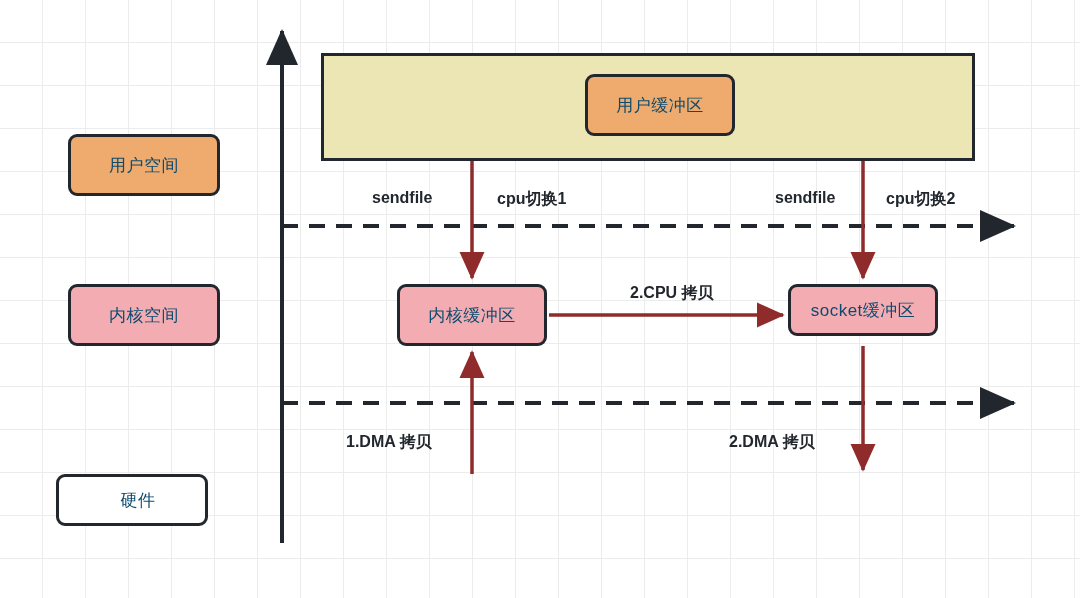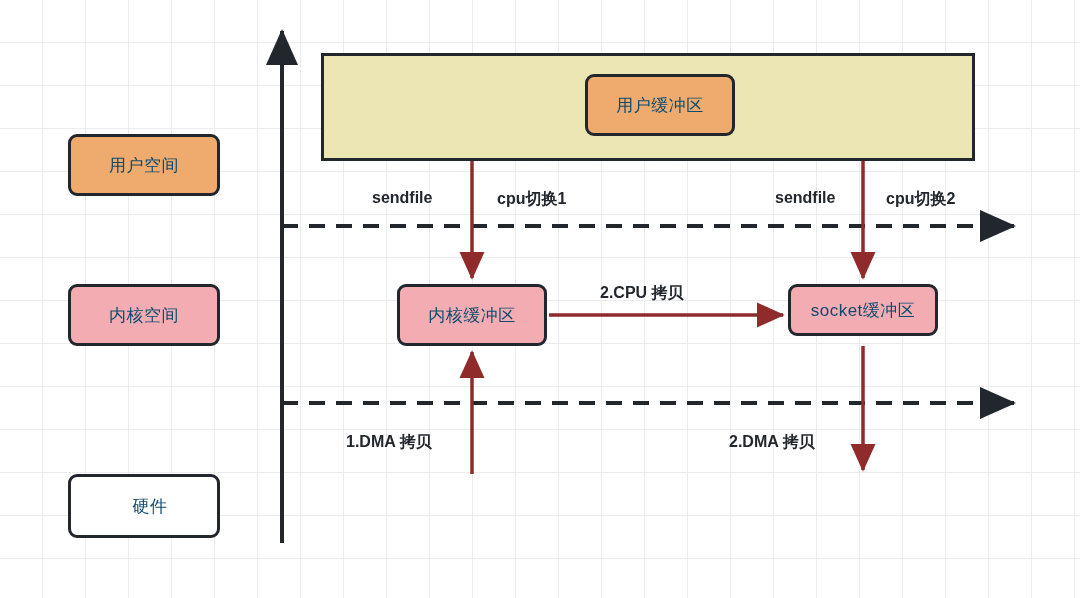--- a/index.html
+++ b/index.html
@@ -57,21 +57,21 @@
 <div id="canvas">
 
   <div class="box rounded orange" style="left:68px; top:122px; width:152px; height:62px;margin-top:12px;">
     <span>用户空间</span>
   </div>
 
   <div class="box rounded pink" style="left:68px; top:284px; width:152px; height:62px;font-family:Liberation Serif, serif;">
     <span>内核空间</span>
   </div>
 
-  <div class="box rounded white" style="left:68px; top:474px; width:152px; height:64px;padding-left:12px;">
+  <div class="box rounded white" style="left:56px; top:474px; width:152px; height:52px;padding-left:12px;">
     <span>硬件</span>
   </div>
 
   <div class="box yellow" style="left:321px; top:53px; width:654px; height:108px; border-radius:0;">
   </div>
 
   <div class="box rounded orange" style="left:585px; top:74px; width:150px; height:62px;">
     <span>用户缓冲区</span>
   </div>
 
@@ -86,21 +86,21 @@
 
 
   <div class="label" style="left:372px; top:189px;">sendfile</div>
 
   <div class="label" style="left:497px; top:189px;">cpu切换1</div>
 
   <div class="label" style="left:775px; top:189px;">sendfile</div>
 
   <div class="label" style="left:886px; top:189px;">cpu切换2</div>
 
-  <div class="label" style="left:600px; top:283px;">2.CPU 拷贝</div>
+  <div class="label" style="left:630px; top:283px;">2.CPU 拷贝</div>
 
   <div class="label" style="left:346px; top:432px;">1.DMA 拷贝</div>
 
   <div class="label" style="left:729px; top:432px;">2.DMA 拷贝</div>
 
   <svg class="overlay" viewBox="0 0 1080 598">
     <defs>
       <marker id="arrowDark" markerWidth="10" markerHeight="10" refX="8.5" refY="4" orient="auto" markerUnits="strokeWidth">
         <path d="M0,0 L9,4 L0,8 z" fill="#22272e"></path>
       </marker>

